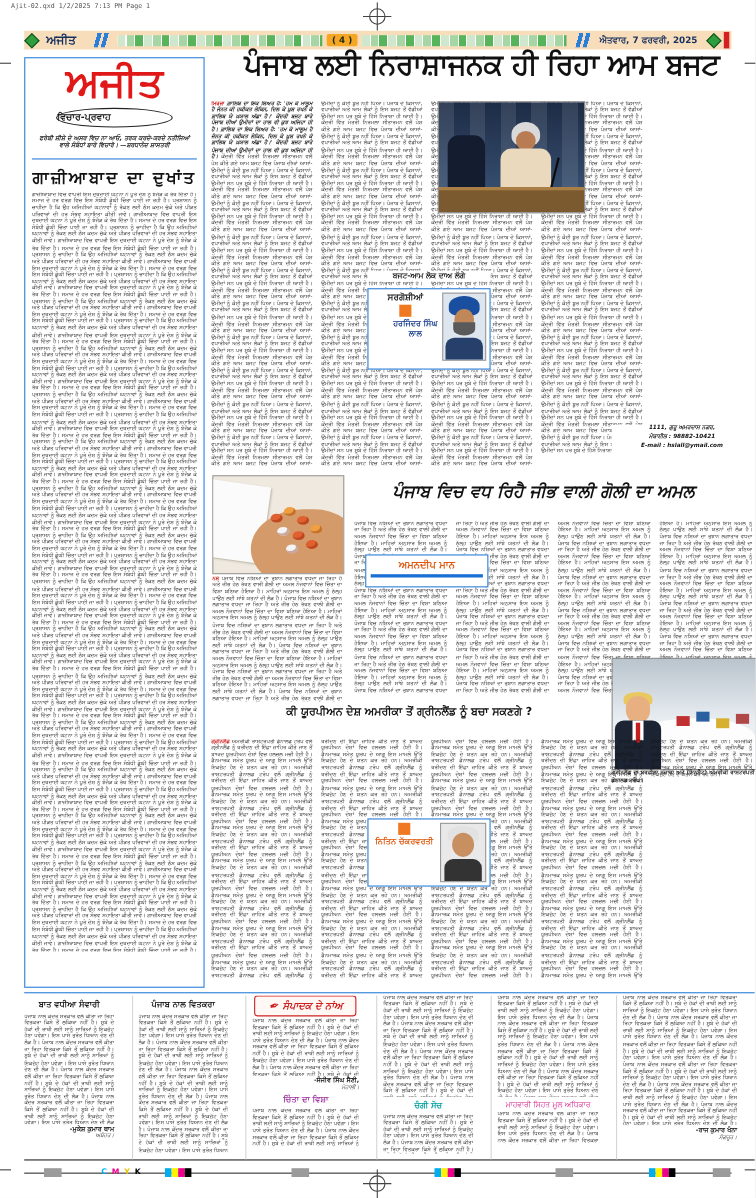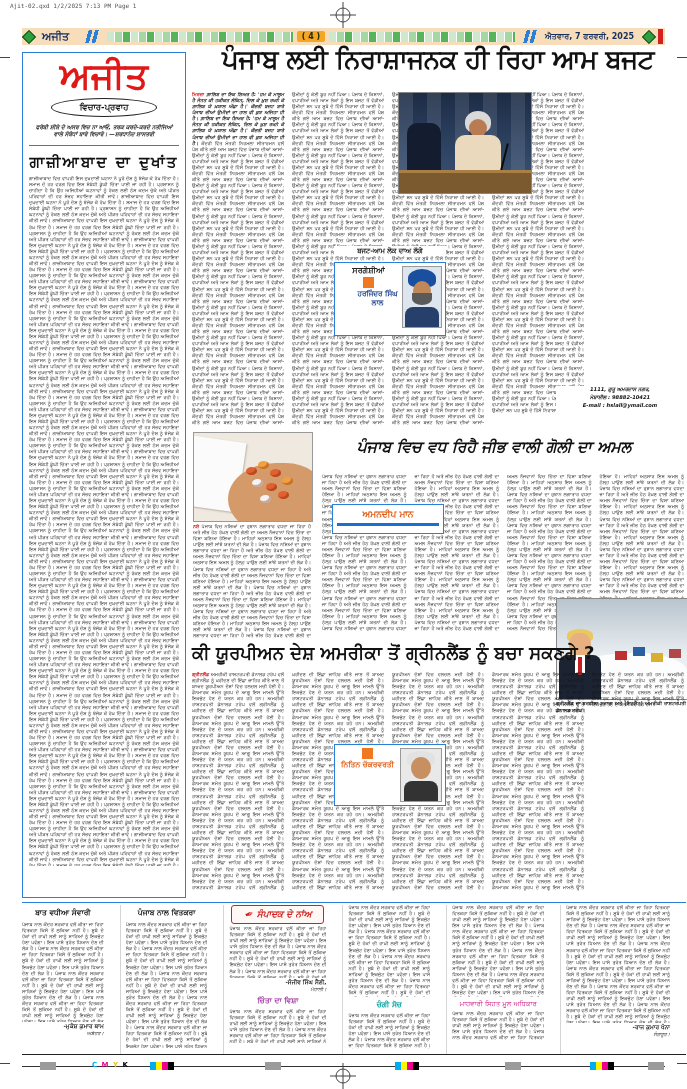--- a/index.html
+++ b/index.html
@@ -14,33 +14,33 @@
   .diamond{width:8px;height:8px;background:#2e9e3e;transform:rotate(45deg);border:1px solid #14501c;flex:0 0 auto;}
   .hname{font-weight:bold;font-size:11px;color:#16305e;margin:0 8px 0 4px;}
   .hdate{font-weight:bold;font-size:8px;color:#16305e;margin-left:auto;margin-right:6px;white-space:nowrap;}
   .slash{width:22px;height:13px;background:linear-gradient(105deg,transparent 30%,#2b7fd9 30%,#2b7fd9 45%,transparent 45%,transparent 55%,#2b7fd9 55%,#2b7fd9 70%,transparent 70%);flex:0 0 auto;}
   .gstrip{height:10px;flex:1 1 auto;background:repeating-linear-gradient(90deg,#cfe7cd 0 7px,#fff 7px 8px,#a6d6a4 8px 15px,#fff 15px 16px,#57b45a 16px 23px,#fff 23px 24px);}
   .pagenum{background:#f5a623;color:#1c2a10;font-weight:bold;font-size:8px;padding:1px 5px;border-radius:2px;flex:0 0 auto;}
   .redbar{width:5px;height:15px;background:#d42020;flex:0 0 auto;}
   
   .edcol{left:22px;top:52px;width:164px;height:846px;border:1.5px solid #2b7fd9;box-sizing:border-box;padding:4px 6px;}
   .mast-title{color:#e01818;font-size:36px;font-weight:bold;text-align:center;line-height:1.05;}
-  .mast-oval{width:104px;margin:3px auto;border:1.5px solid #222;border-radius:50%;text-align:center;font-size:8.5px;font-weight:bold;padding:3px 0;}
+  .mast-oval{width:104px;margin:3px auto;border:1.5px solid #222;border-radius:50%;text-align:left;font-size:8.5px;font-weight:bold;padding:3px 0;}
   .mast-quote{font-size:5.6px;font-style:italic;font-weight:bold;text-align:center;color:#222;line-height:1.35;border-bottom:1.5px solid #2b7fd9;padding:4px 2px 6px;}
   .ed-head{font-size:15px;font-weight:bold;text-align:center;letter-spacing:2px;padding:7px 0 5px;}
   .smalltext{font-size:4.8px;line-height:1.27;text-align:justify;color:#161616;overflow:hidden;}
   .ed-body{height:690px;}
   
   .lead-red{color:#cc1111;font-weight:bold;}
   .bi{font-style:italic;font-weight:bold;}
   .cols5{column-count:5;column-gap:8px;column-fill:auto;}
   .cols4{column-count:4;column-gap:8px;column-fill:auto;}
   .a1-head{left:192px;top:44px;width:492px;font-size:26px;font-weight:800;letter-spacing:-0.5px;text-align:center;white-space:nowrap;}
   .a2-head{left:312px;top:438px;width:364px;font-size:15.5px;font-weight:bold;font-style:italic;text-align:center;}
-  .a3-head{left:192px;top:642px;width:360px;font-size:18px;font-weight:800;text-align:center;white-space:nowrap;}
+  .a3-head{left:192px;top:642px;width:360px;font-size:10px;font-weight:800;text-align:center;white-space:nowrap;}
   .subhead-a1{left:334px;top:246px;width:112px;background:#fff;font-size:6.8px;font-weight:bold;text-align:center;padding:1px 0;}
   
   .colbox{background:#fff;border:1.2px solid #2b7fd9;box-sizing:border-box;display:flex;padding:3px;gap:3px;}
   .colbox .lft{flex:1;display:flex;flex-direction:column;align-items:center;gap:1px;}
   .colbox .ttl{font-size:8px;font-weight:bold;color:#222;}
   .osq{width:11px;height:11px;background:#f07820;}
   .colbox .auth{font-size:7.2px;font-weight:bold;color:#173a8c;text-align:center;margin-left:18px;}
   .authname-orange{font-size:7.5px;font-weight:bold;color:#e05a10;text-align:center;line-height:1.2;}
   
   .shot{position:relative;overflow:hidden;border:1px solid #999;}

